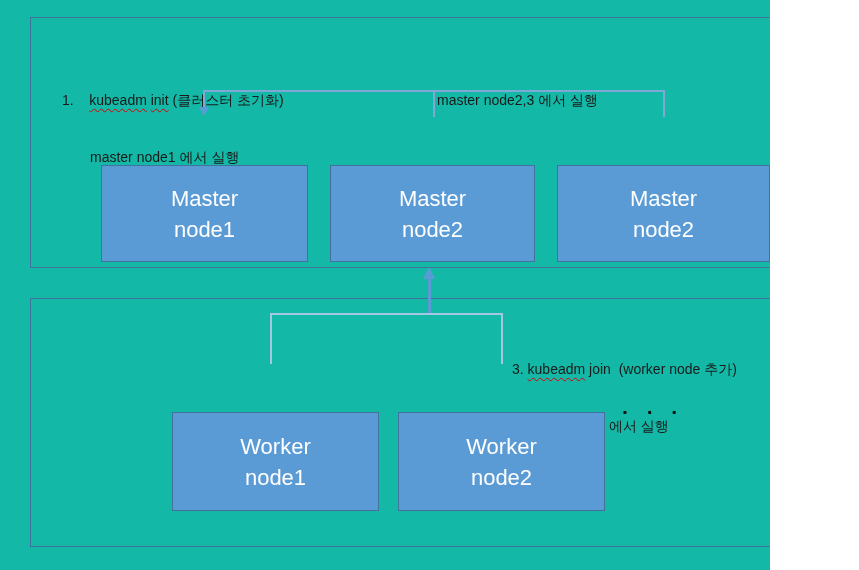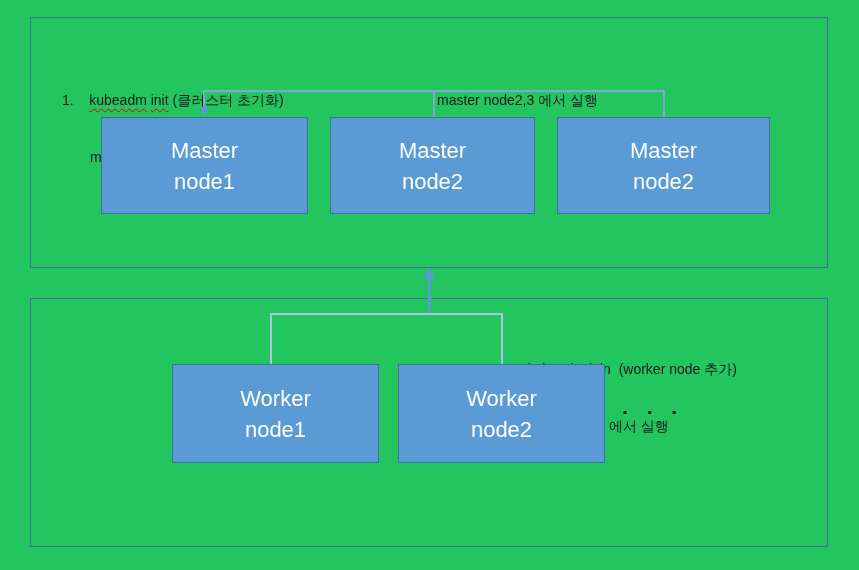--- a/index.html
+++ b/index.html
@@ -1,26 +1,26 @@
 <!DOCTYPE html>
 <html><head>
 <meta charset="utf-8">
 <style>
   html,body{margin:0;padding:0;background:#ffffff;}
   #canvas{
-    position:relative;width:859px;height:570px;background:#22c55e;
+    position:relative;width:770px;height:570px;background:#14b8a6;
     font-family:"Liberation Sans","DejaVu Sans",sans-serif;overflow:hidden;
   }
   .frame{
     position:absolute;border:1.5px solid #41719C;background:transparent;
   }
   .node{
     position:absolute;background:#5B9BD5;border:1.5px solid #41719C;
     display:flex;flex-direction:column;align-items:center;justify-content:center;
-    color:#ffffff;font-size:22px;line-height:31px;text-align:center;
+    color:#ffffff;font-size:22px;line-height:31px;text-align:center;margin-top:48px;
   }
   .ann{
     position:absolute;color:#1a1a1a;font-size:14px;line-height:19px;white-space:pre;
   }
   .ann .wavy{
     text-decoration-line:underline;text-decoration-style:wavy;
     text-decoration-color:#e00000;text-decoration-thickness:1px;text-underline-offset:3px;
   }
   .line{position:absolute;}
   .h-conn{height:1.5px;background:#7FA8D4;}

